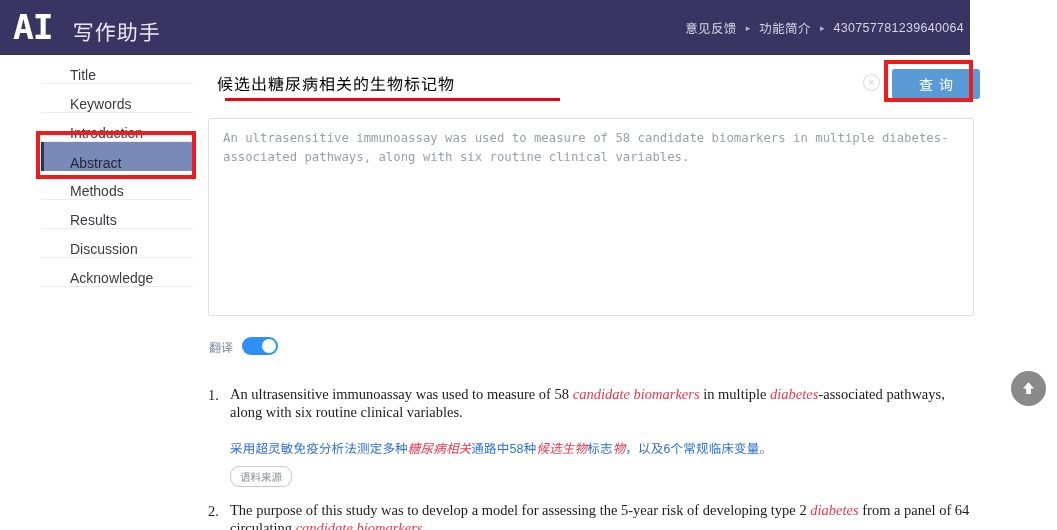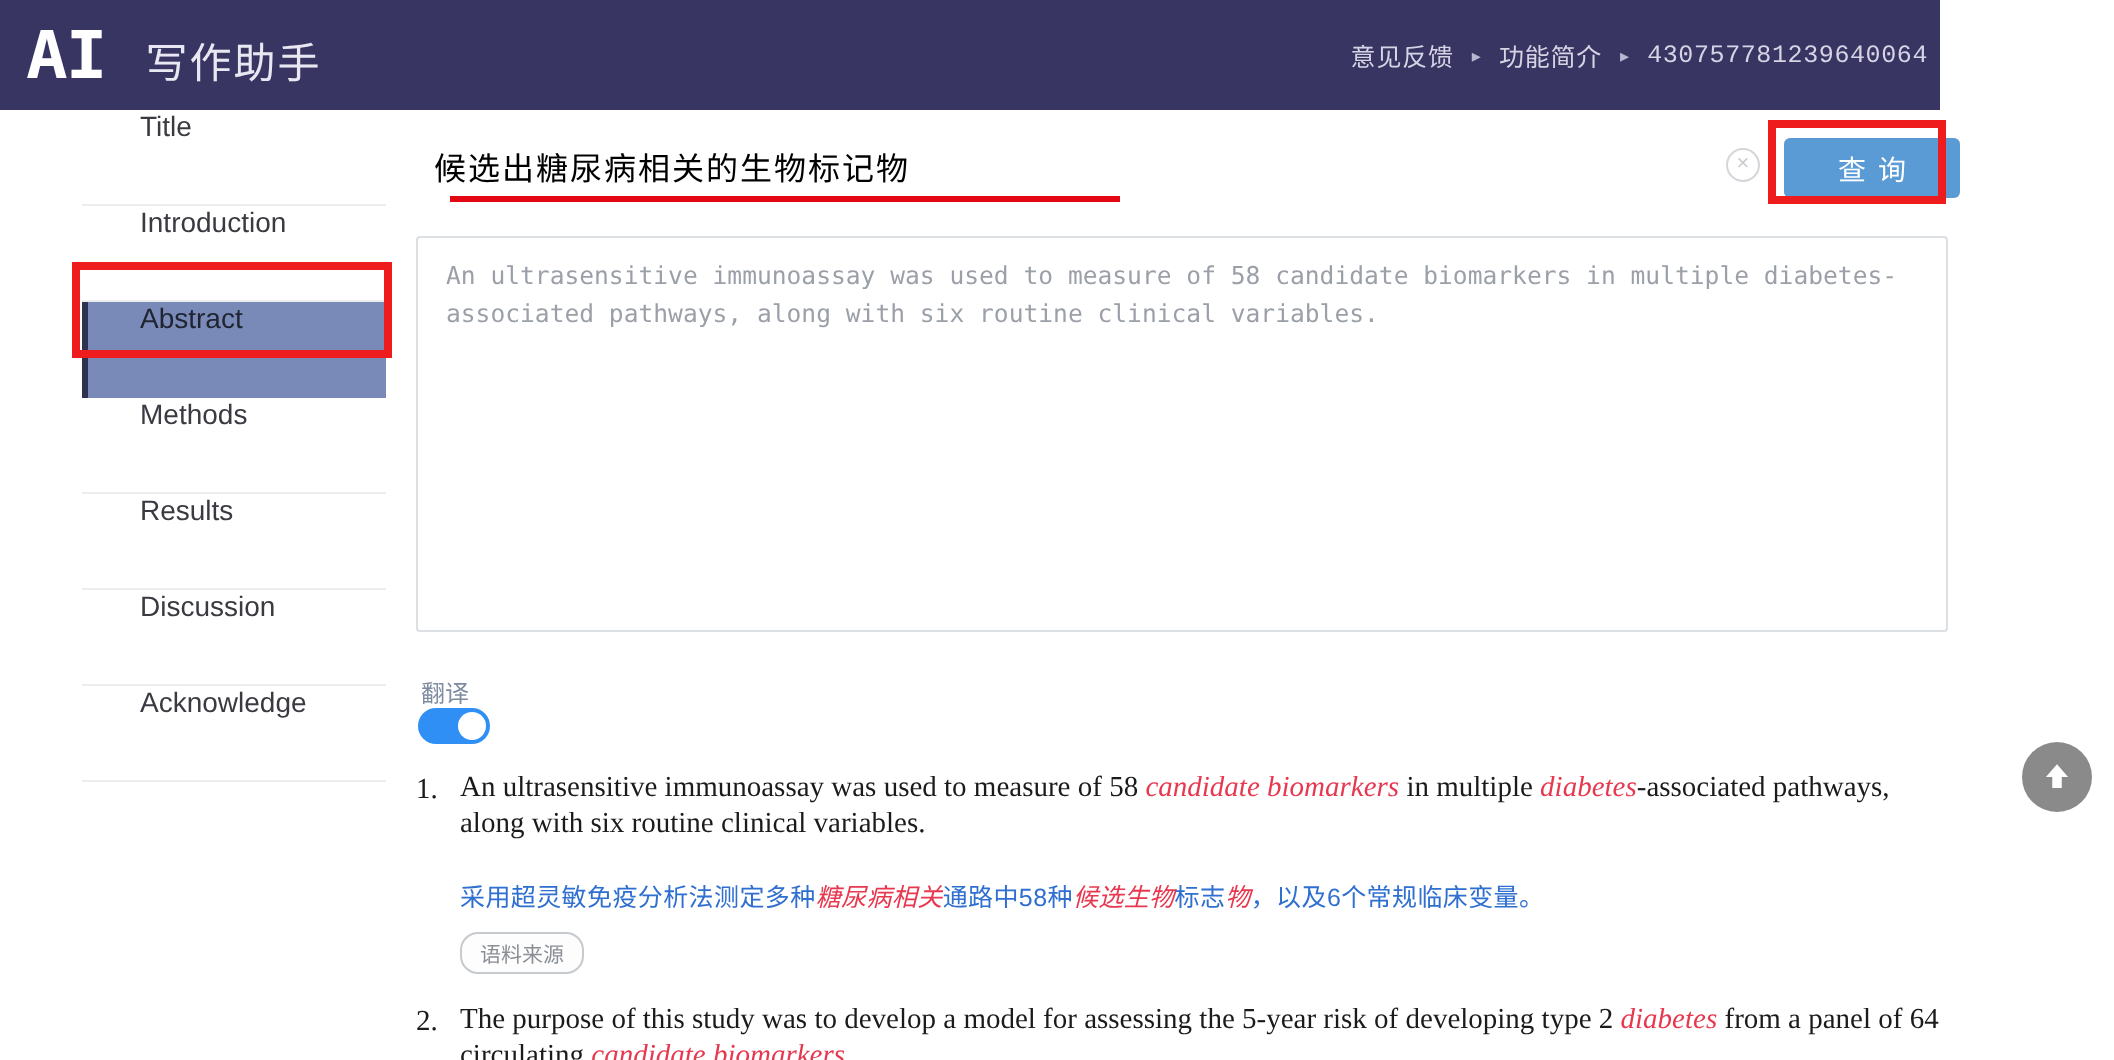--- a/index.html
+++ b/index.html
@@ -50,32 +50,32 @@
     padding-right: 6px;
     font-size: 12.5px;
     color: #d6d4e4;
   }
   .header-nav .nav-item { letter-spacing: .4px; }
   .header-nav .nav-sep {
     margin: 0 9px;
     font-size: 9px;
     color: #b9b6cf;
   }
-  .header-nav .nav-uid { letter-spacing: .3px; font-family: Liberation Mono, monospace; }
+  .header-nav .nav-uid { letter-spacing: .3px; }
 
   
   .sidebar {
     position: absolute;
     top: 55px; left: 41px;
     width: 152px;
   }
   .side-item {
-    height: 48px;
-    display: flex;
-    align-items: flex-start;
+    height: 29px;
+    display: flex;
+    align-items: flex-end;
     padding-left: 29px;
     font-size: 14px;
     color: #3a3a42;
     border-bottom: 1px solid #eceded;
     background: #ffffff;
     position: relative;
   }
   .side-item.active {
     background: #7a8ab8;
     color: #1f2430;
@@ -159,21 +159,20 @@
     outline: none;
     overflow: hidden;
   }
 
   
   .toggle-row {
     position: absolute;
     left: 209px; top: 337px;
     display: flex;
     align-items: center;
-    flex-direction: column;
   }
   .toggle-label {
     font-size: 12px;
     color: #7e8ba0;
     margin-right: 9px;
   }
   .toggle-switch {
     width: 36px; height: 18px;
     background: #2f8ff5;
     border-radius: 9px;
@@ -271,20 +270,23 @@
     <span class="nav-sep">▸</span>
     <span class="nav-uid">430757781239640064</span>
   </div>
 </div>
 
 <div class="sidebar">
   <div class="side-item">
       <span>Title</span>
     </div>
   <div class="side-item">
+      <span>Keywords</span>
+    </div>
+  <div class="side-item">
       <span>Introduction</span>
     </div>
   <div class="side-item active">
       <span>Abstract</span>
     </div>
   <div class="side-item">
       <span>Methods</span>
     </div>
   <div class="side-item">
       <span>Results</span>

